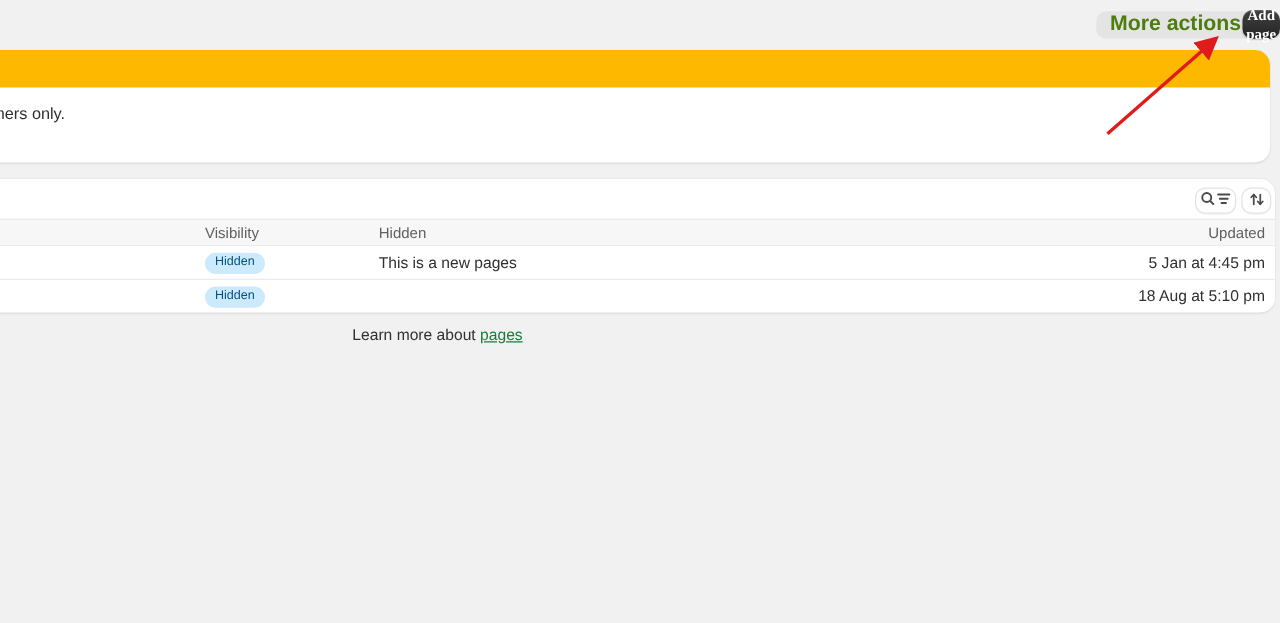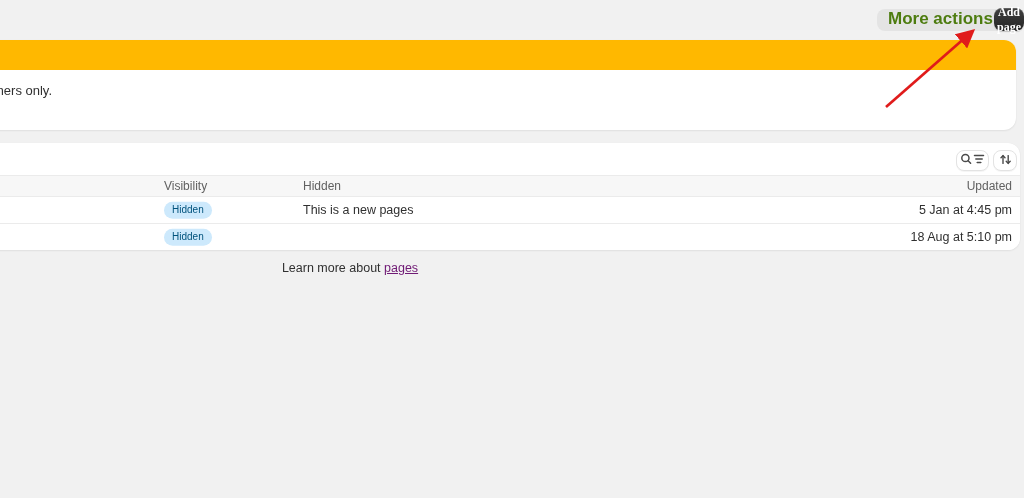--- a/index.html
+++ b/index.html
@@ -81,21 +81,21 @@
   .badge {
     display:inline-block; padding:2px 8px 3px 8px; border-radius:9px;
     background:#cde9fc; color:#00527c; font-size:10px; font-weight:500; line-height:11.5px;
   }
 
   
   .footer-help {
     position:absolute; left:0; top:261px; width:700px; text-align:center;
     font-size:12.5px; color:#303030;
   }
-  .footer-help a { color:#701a75; text-decoration:underline; cursor:pointer; }
+  .footer-help a { color:#15803d; text-decoration:underline; cursor:pointer; }
 
   
   .anno { position:absolute; left:0; top:0; width:1024px; height:498px; pointer-events:none; }
 </style>
 </head>
 <body>
 
 <div class="stage">
 
   <div class="topbar-actions">

